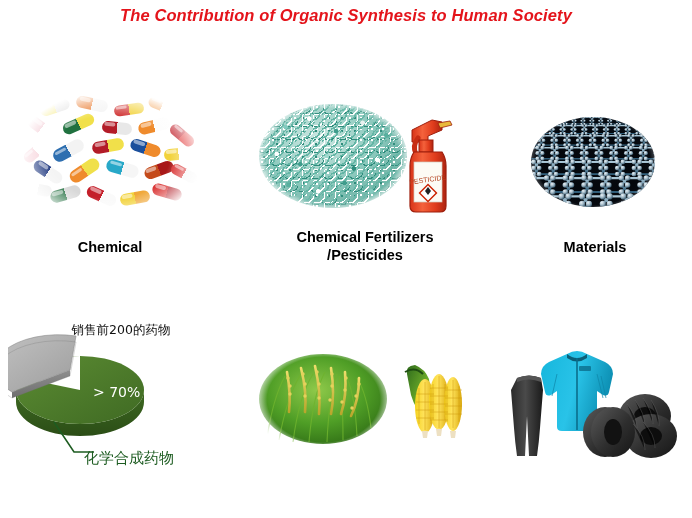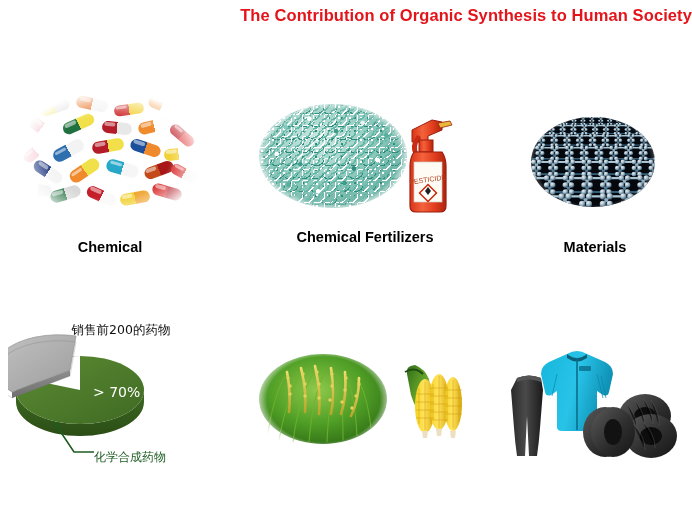--- a/index.html
+++ b/index.html
@@ -1,22 +1,22 @@
 <!DOCTYPE html>
 <html><head>
 <meta charset="utf-8">
 <style>
   html,body{margin:0;padding:0;background:#ffffff;}
   body{width:692px;height:518px;position:relative;overflow:hidden;
        font-family:"Liberation Sans","DejaVu Sans",sans-serif;}
 
   
   #slide-title{
-    position:absolute;left:0;top:6px;width:692px;text-align:right;
-    color:#e4141b;font-size:16.5px;font-weight:bold;
+    position:absolute;left:0;top:6px;width:692px;text-align:center;
+    color:#e4141b;font-size:16.5px;font-weight:bold;font-style:italic;
     letter-spacing:.1px;white-space:nowrap;
   }
 
   
   .pic{position:absolute;overflow:hidden;}
 
   
   .caption{position:absolute;text-align:center;color:#000;
            font-size:14.5px;font-weight:bold;line-height:1.25;}
 
@@ -64,21 +64,21 @@
   #graph-img{left:513px;top:100px;width:160px;height:118px;}
   #graph-img .blur{position:absolute;inset:0;z-index:6;pointer-events:none;
      background:radial-gradient(ellipse 54% 56% at 50% 52%,
         rgba(255,255,255,0) 66%, rgba(255,255,255,.6) 82%, #fff 95%);}
 
   
   #pie-chart{position:absolute;left:8px;top:322px;width:215px;height:160px;}
   #pie-title{position:absolute;left:38px;top:0px;width:150px;text-align:center;
      font-size:12.5px;color:#111;white-space:nowrap;
      font-family:"DejaVu Sans","Liberation Sans",sans-serif;}
-  #pie-callout-label{position:absolute;left:86px;top:127px;font-size:12px;
+  #pie-callout-label{position:absolute;left:76px;top:127px;font-size:15px;
      color:#1d5c21;white-space:nowrap;
      font-family:Liberation Mono, monospace;}
   #pie-pct{position:absolute;left:85px;top:62px;font-size:14px;color:#ffffff;
      font-family:"DejaVu Sans","Liberation Sans",sans-serif;z-index:9;}
 
   
   #rice-img{left:257px;top:352px;width:133px;height:95px;}
   #rice-img .blur{position:absolute;inset:-3px;z-index:6;pointer-events:none;
      background:radial-gradient(ellipse 52% 54% at 50% 50%,
         rgba(255,255,255,0) 78%, rgba(255,255,255,.8) 93%, #fff 100%);}
@@ -1589,20 +1589,21 @@
         </g>
     </g>
   </svg>
   <div class="blur"></div>
 </div>
 
 <div class="caption" style="left:30px;top:238px;width:160px;">Chemical</div>
 
 <div class="caption" style="left:265px;top:228px;width:200px;">
   <div>Chemical Fertilizers</div>
+  <div>/Pesticides</div>
 </div>
 
 <div class="caption" style="left:525px;top:238px;width:140px;">Materials</div>
 
 <div id="pie-chart">
   <div id="pie-title">销售前200的药物</div>
 
   <svg width="215" height="160" viewBox="0 0 215 160" style="position:absolute;left:0;top:0;">
     <defs>
       <linearGradient id="greenTop" x1="0" y1="0" x2="1" y2="1">

